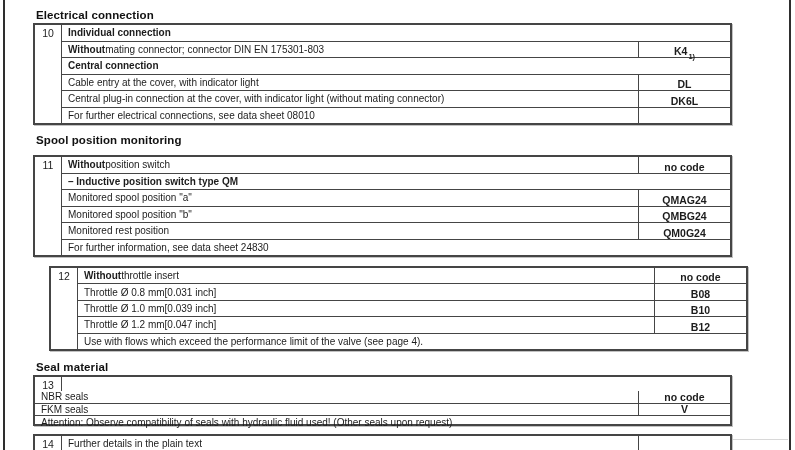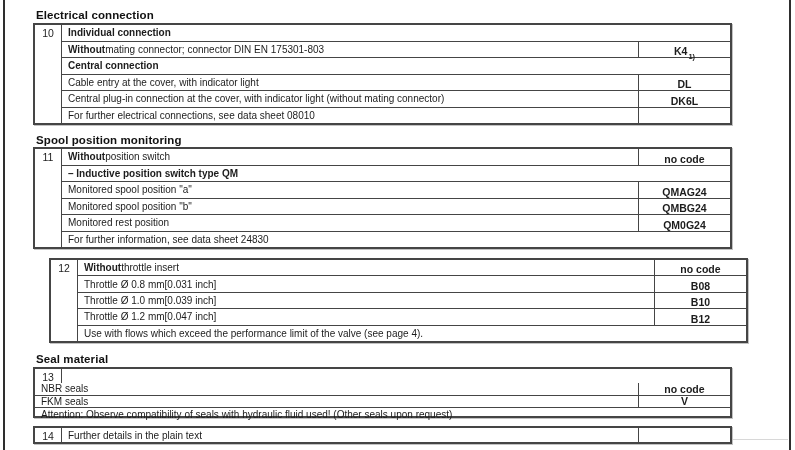--- a/index.html
+++ b/index.html
@@ -40,21 +40,21 @@
     display:flex;align-items:flex-end;justify-content:center;
     font-weight:bold;font-size:10.5px;
   }
   .b{font-weight:bold;}
   .i{}
   .code sup{font-size:7.5px;line-height:0;margin-left:1px;font-weight:bold;}
   
   .sec0 .sec-heading{margin-top:9px;}
   .sec0 .tbl{margin-top:1px;}
   .sec1 .sec-heading{margin-top:9px;}
-  .sec1 .tbl{margin-top:0;}
+  .sec1 .tbl{margin-top:8px;}
   .sec2 .tbl{margin-top:9px;}
   .sec3 .sec-heading{margin-top:10px;}
   .sec3 .tbl{margin-top:1px;flex-direction:column;}
   .sec4 .tbl{margin-top:8px;}
 </style>
 </head>
 <body>
 
 <div class="page">
   <div class="pb pb-l"></div>

